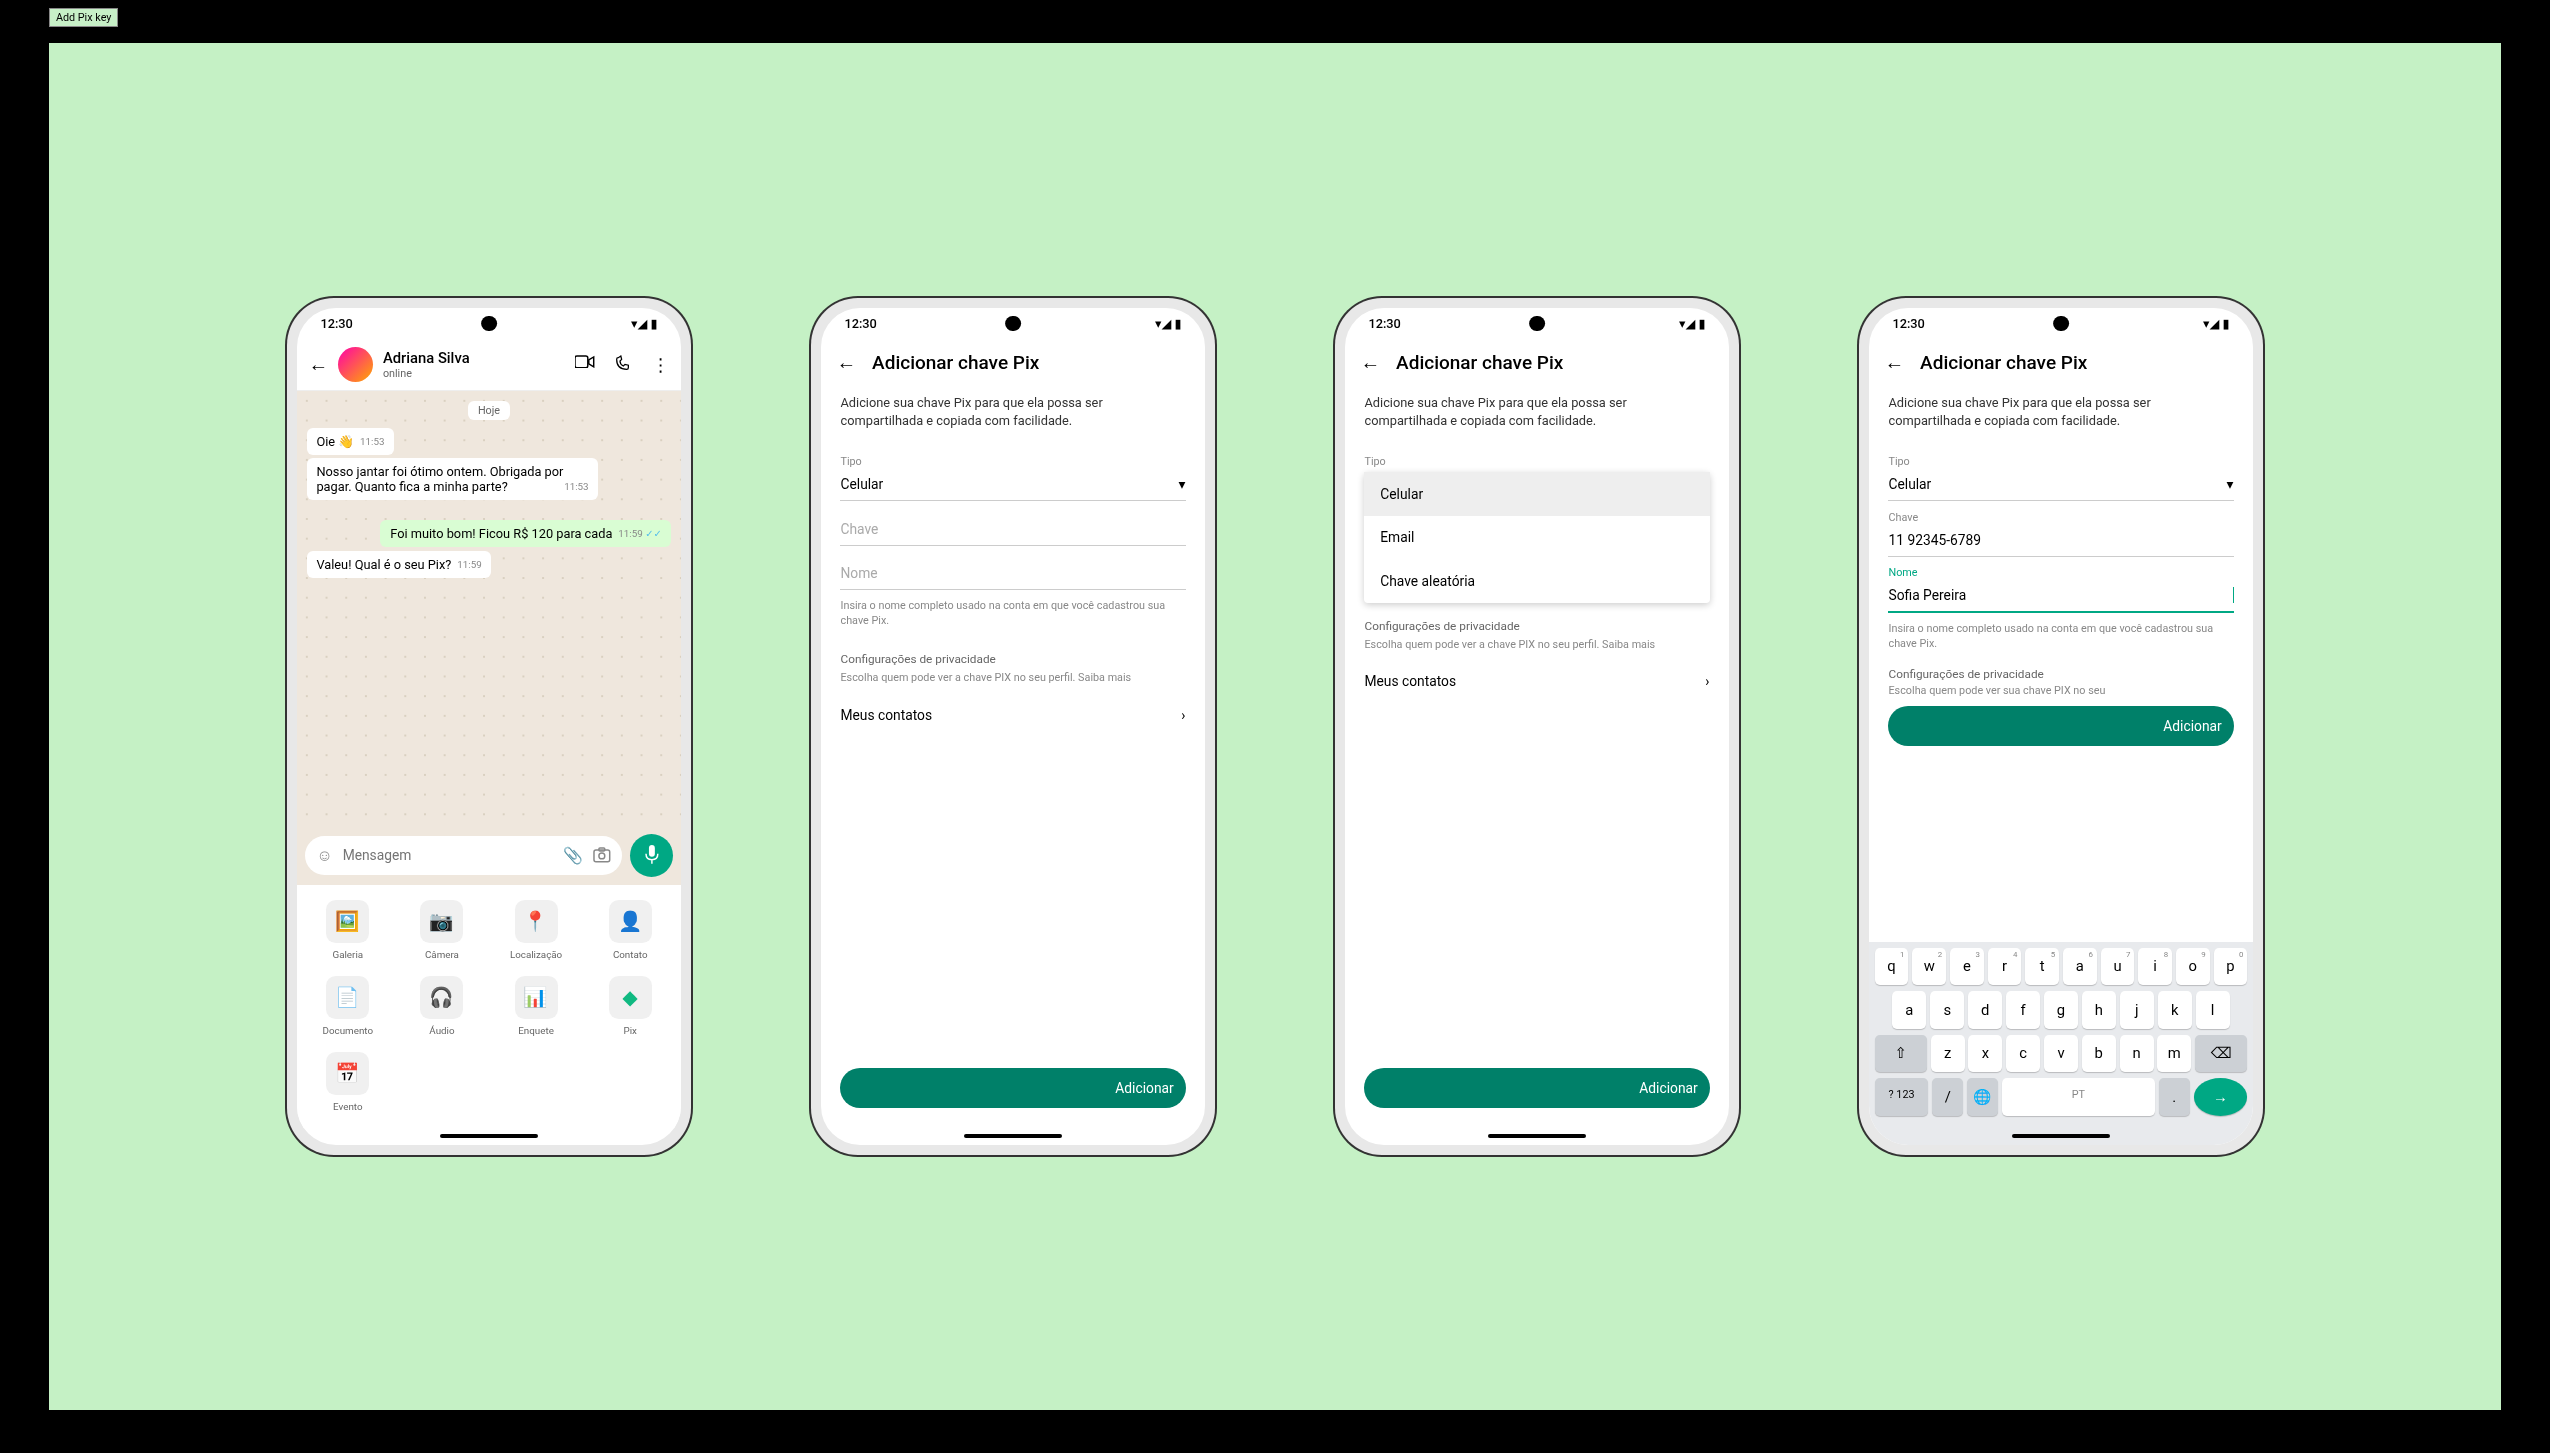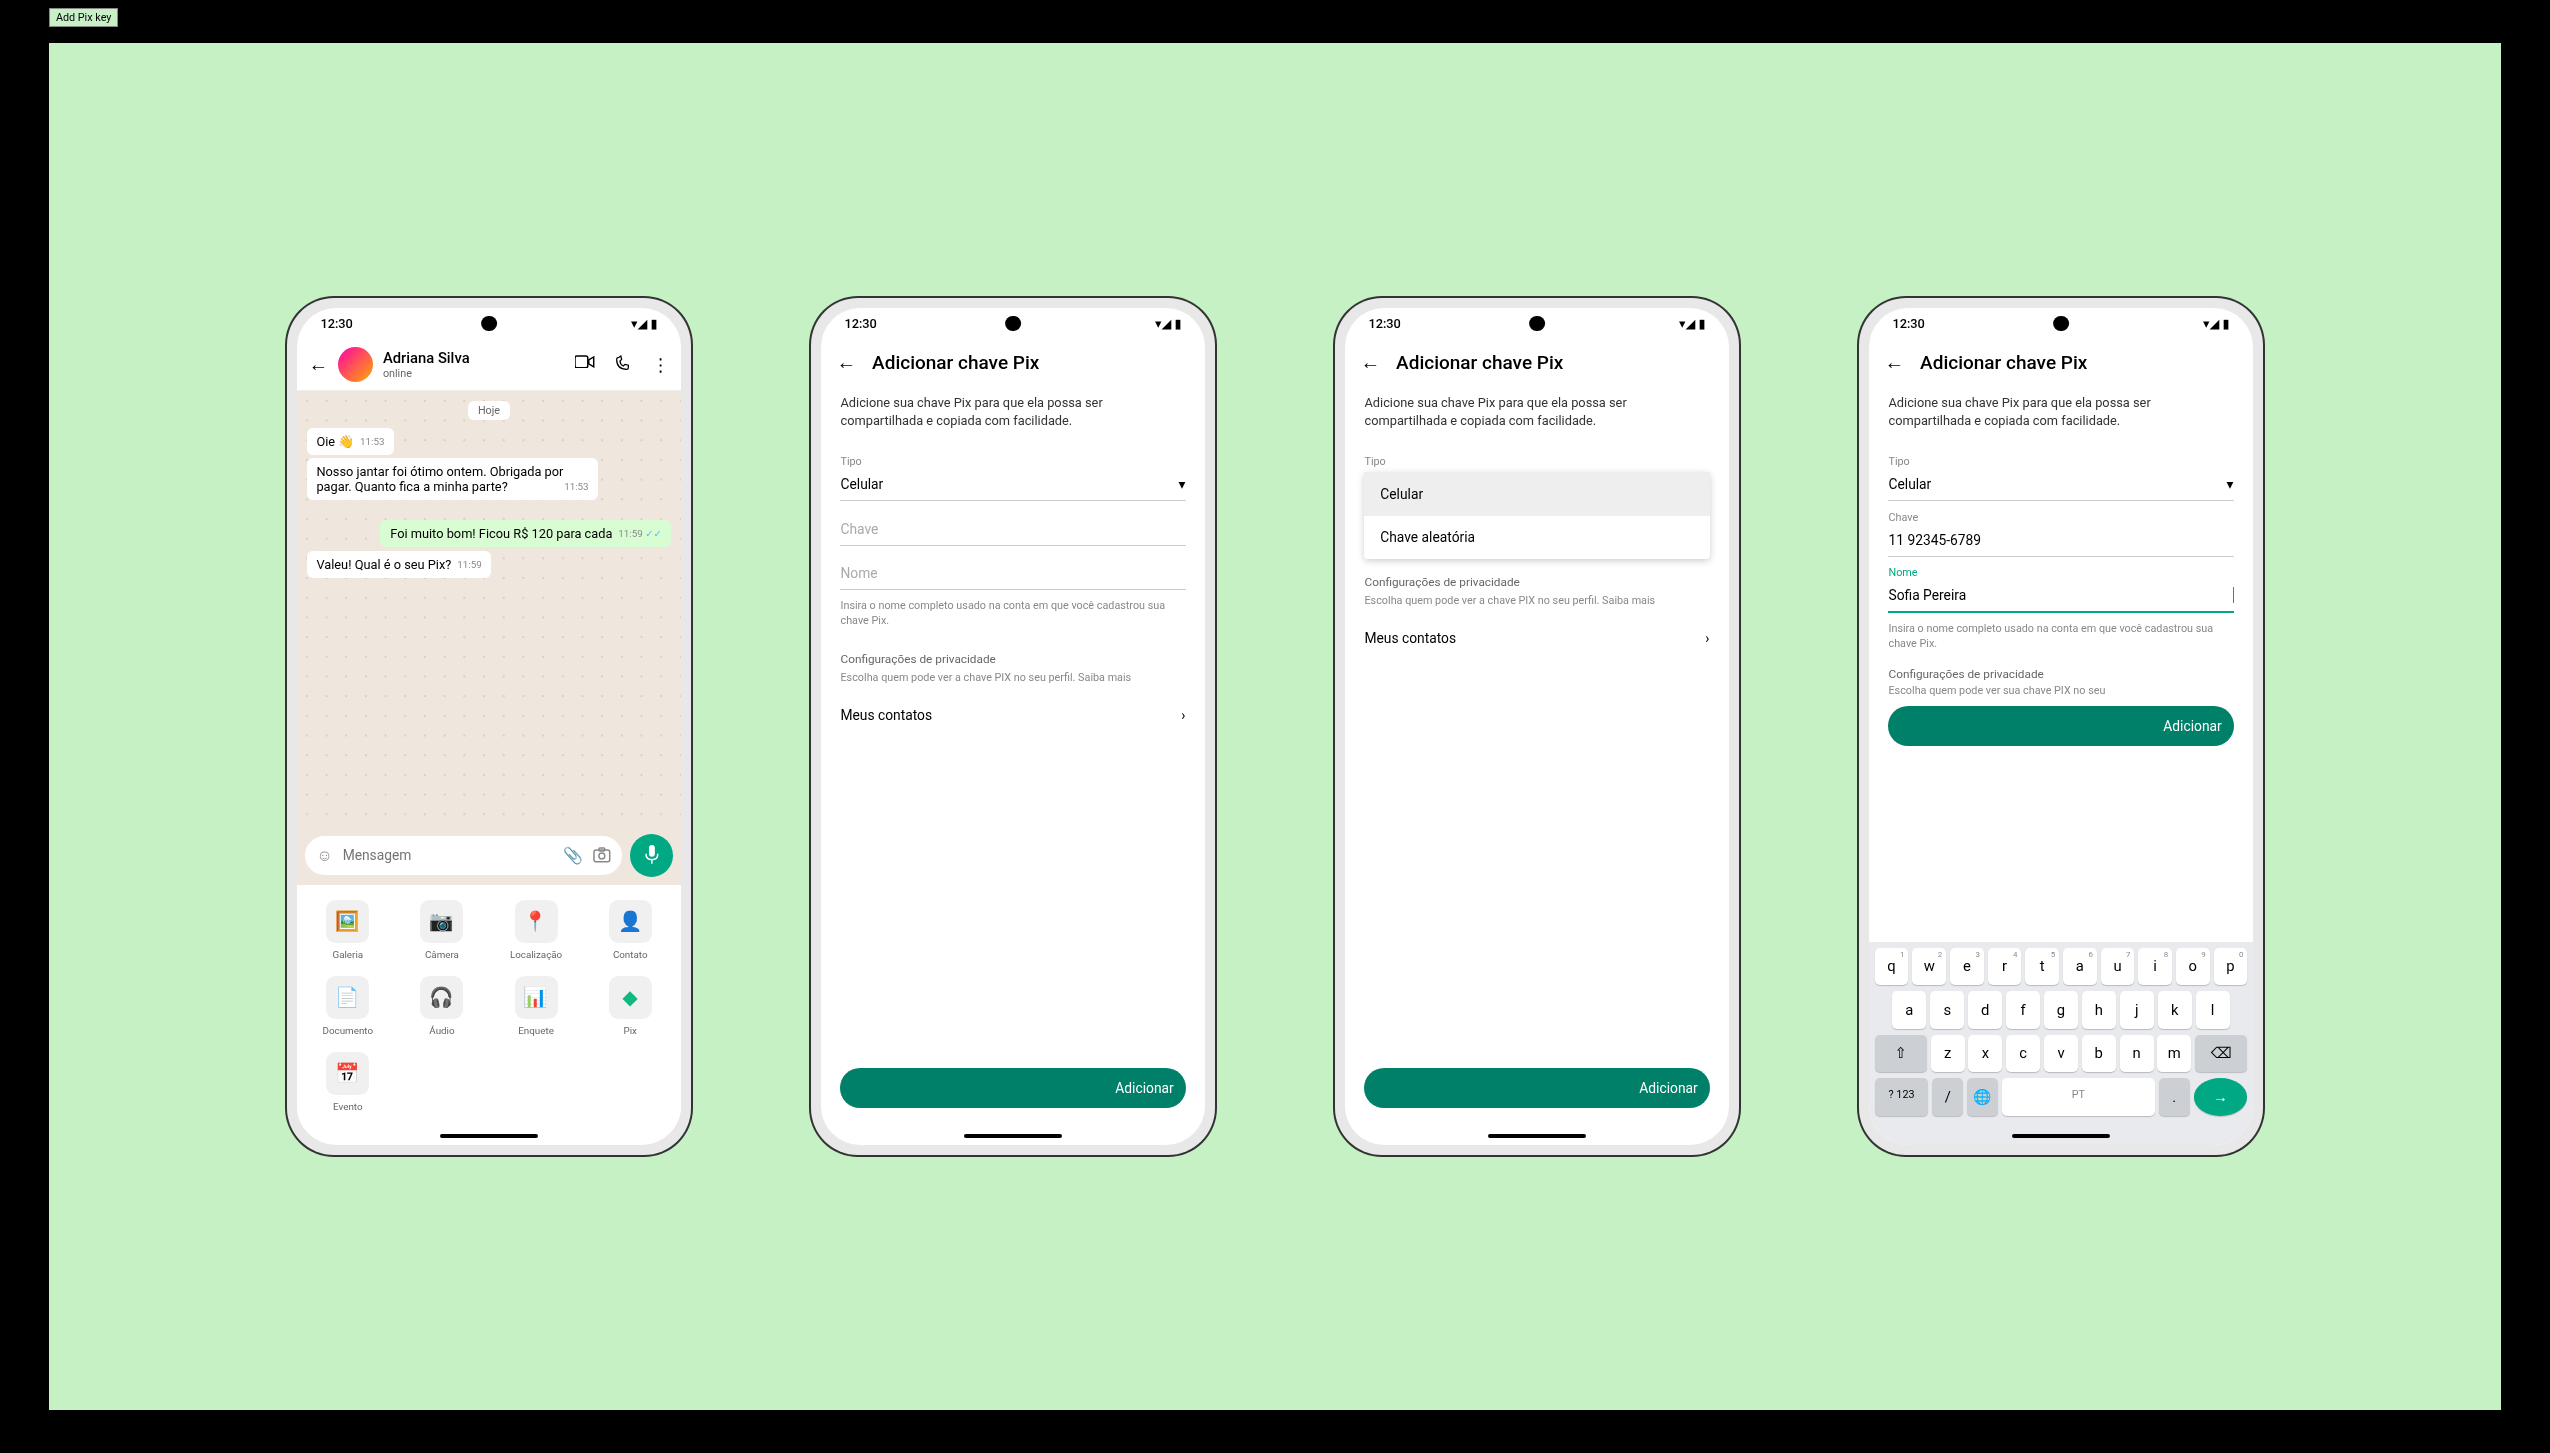--- a/index.html
+++ b/index.html
@@ -245,20 +245,21 @@
   </div>
   <div class="form-header">
     <span class="back-arrow">←</span>
     <span class="form-title">Adicionar chave Pix</span>
   </div>
   <div class="form-body">
     <div class="form-desc">Adicione sua chave Pix para que ela possa ser compartilhada e copiada com facilidade.</div>
     <div class="field-label">Tipo</div>
     <div class="dropdown">
       <div class="dropdown-item selected">Celular</div>
+      <div class="dropdown-item">Email</div>
       <div class="dropdown-item">Chave aleatória</div>
     </div>
     <div class="section-title" style="margin-top:0">Configurações de privacidade</div>
     <div class="helper" style="margin-top:3.9px">Escolha quem pode ver a chave PIX no seu perfil. Saiba mais</div>
     <div class="link-row">
       <span>Meus contatos</span>
       <span>›</span>
     </div>
     <div style="flex:1"></div>
     <div class="add-btn">Adicionar</div>

